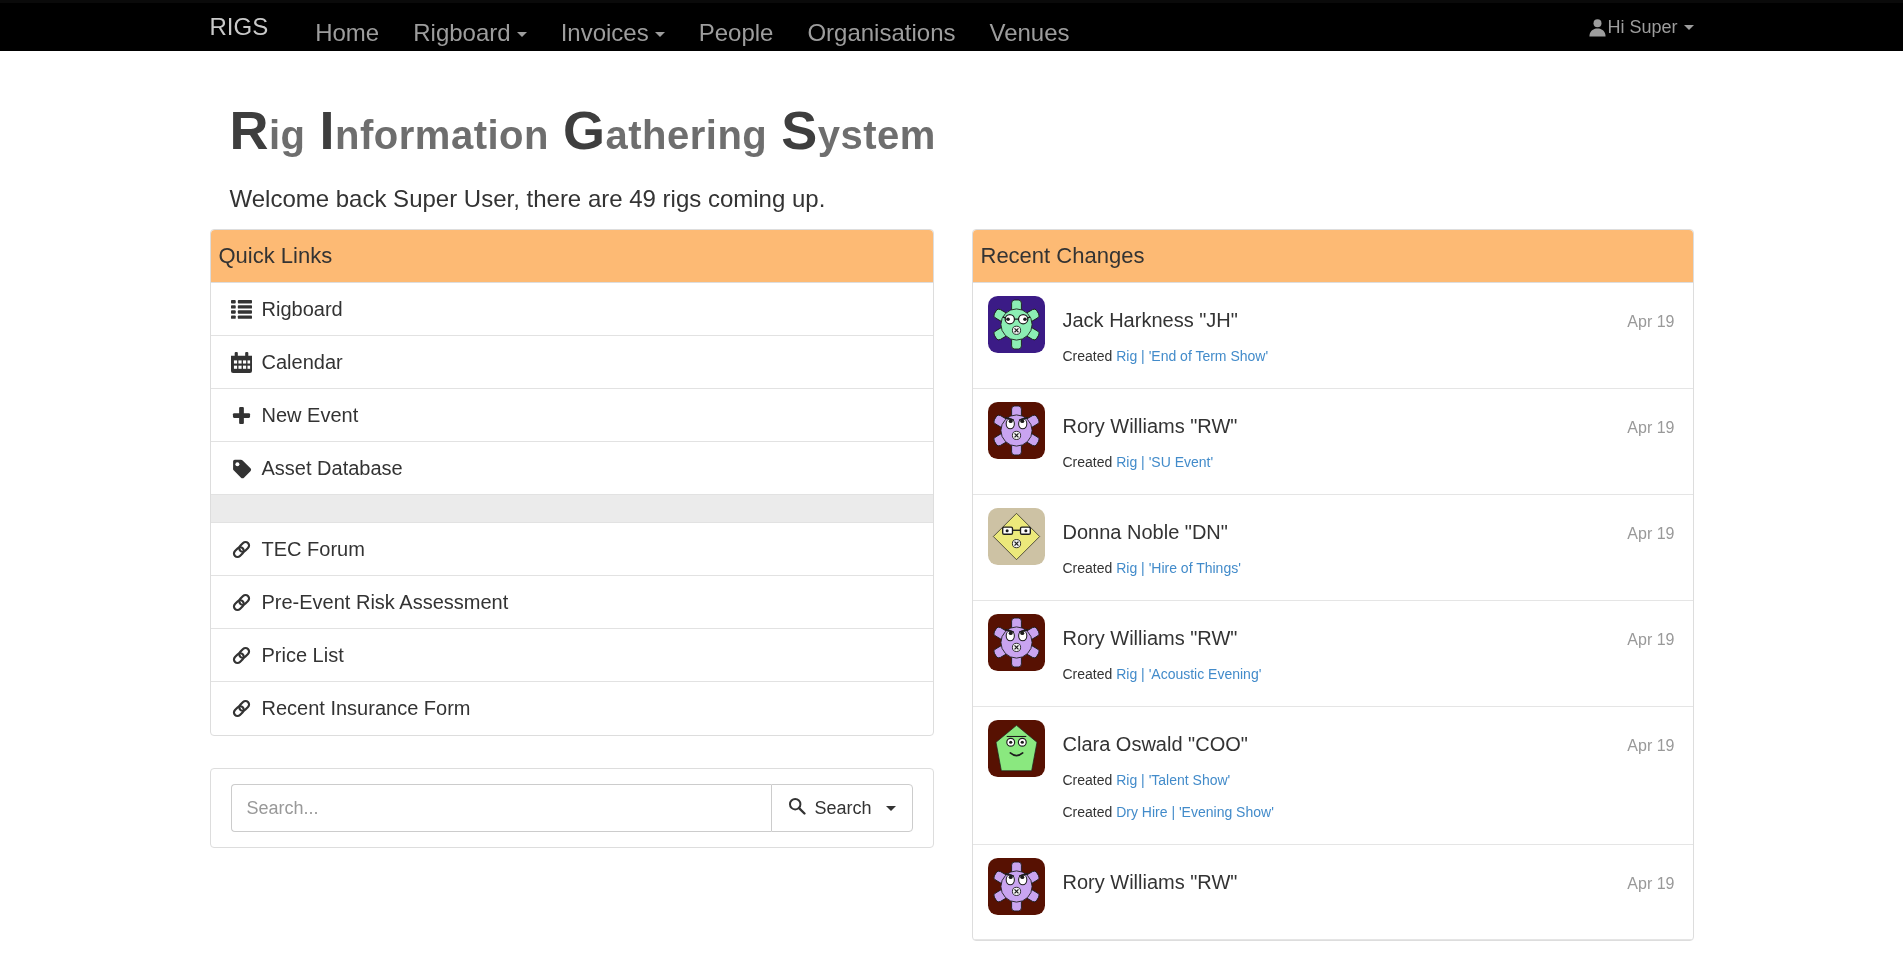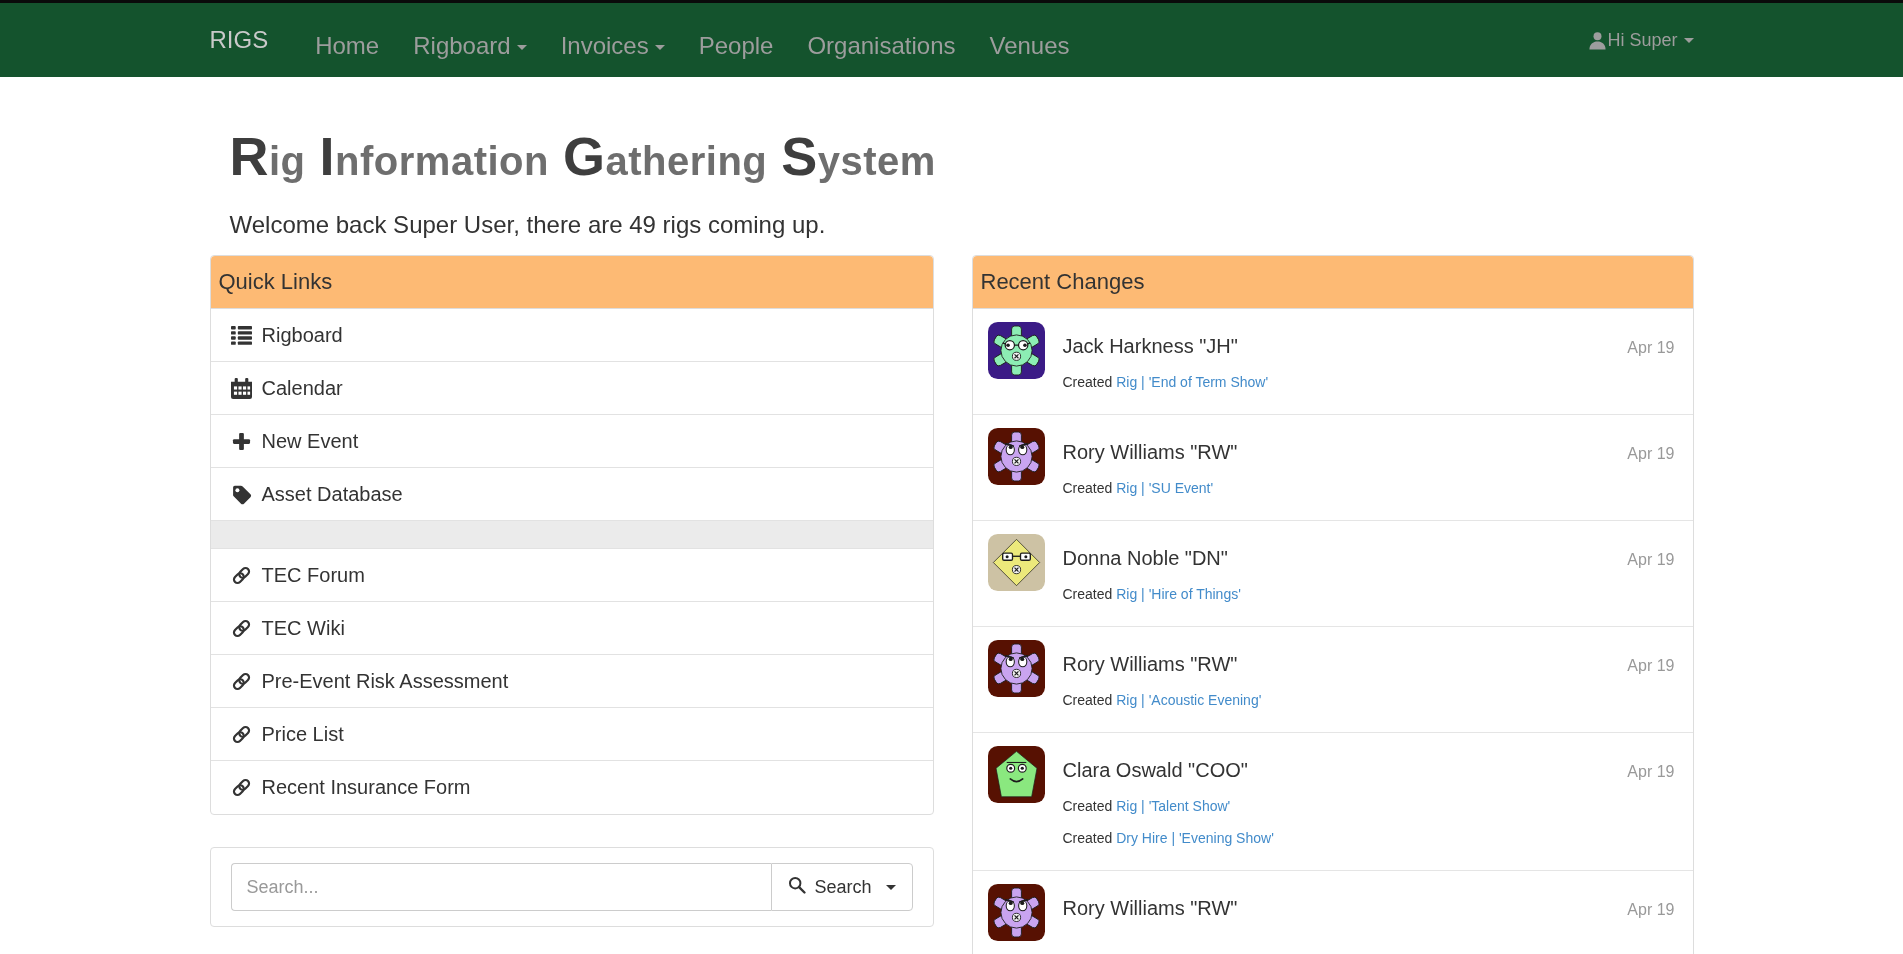--- a/index.html
+++ b/index.html
@@ -3,21 +3,21 @@
 <meta charset="utf-8">
 <style>
   * { box-sizing: border-box; }
   html, body { margin: 0; padding: 0; }
   body {
     width: 1903px; height: 954px; overflow: hidden;
     background: #fff; color: #333;
     font-family: "Liberation Sans", "DejaVu Sans", sans-serif;
   }
   
-  .navbar { height: 77px; background: #14532d; border-top: 3px solid #0a0a0a; }
+  .navbar { height: 51px; background: #000000; border-top: 3px solid #0a0a0a; }
   .nav-inner { width: 1484px; margin: 0 auto; height: 100%; display: flex; align-items: center; }
   .brand { font-size: 24px; color: #c9c9c9; text-decoration: none; margin-right: 30px; cursor: pointer; }
   .nav-menu { display: flex; align-items: center; height: 100%; }
   .nav-link { font-size: 24px; color: #9d9d9d; text-decoration: none; padding: 16px 17px; line-height: 66px; cursor: pointer; white-space: nowrap; margin-top: 12px; }
   .caret { display: inline-block; width: 0; height: 0; border-left: 5px solid transparent; border-right: 5px solid transparent; border-top: 5px solid currentColor; margin-left: 6px; vertical-align: middle; }
   .nav-user { margin-left: auto; display: flex; align-items: center; gap: 0; color: #9d9d9d; font-size: 18px; cursor: pointer; }
   .nav-user svg { display: block; }
   
   .container { width: 1484px; margin: 0 auto; }
   .site-title { margin: 50px 0 0 20px; font-weight: 700; line-height: 58px; letter-spacing: 0.5px; }
@@ -166,31 +166,20 @@
             </div>
             <div class="ql-item">
               <span class="ql-icon">
                 <svg width="21" height="21" viewBox="0 0 24 24">
                   <g transform="rotate(-45 12 12)" fill="none" stroke="#333" stroke-width="2.5">
                     <rect x="1.5" y="8" width="12.5" height="8" rx="4"></rect>
                     <rect x="10" y="8" width="12.5" height="8" rx="4"></rect>
                   </g>
                 </svg>
               </span>
-              <span>TEC Wiki</span>
-            </div>
-            <div class="ql-item">
-              <span class="ql-icon">
-                <svg width="21" height="21" viewBox="0 0 24 24">
-                  <g transform="rotate(-45 12 12)" fill="none" stroke="#333" stroke-width="2.5">
-                    <rect x="1.5" y="8" width="12.5" height="8" rx="4"></rect>
-                    <rect x="10" y="8" width="12.5" height="8" rx="4"></rect>
-                  </g>
-                </svg>
-              </span>
               <span>Pre-Event Risk Assessment</span>
             </div>
             <div class="ql-item">
               <span class="ql-icon">
                 <svg width="21" height="21" viewBox="0 0 24 24">
                   <g transform="rotate(-45 12 12)" fill="none" stroke="#333" stroke-width="2.5">
                     <rect x="1.5" y="8" width="12.5" height="8" rx="4"></rect>
                     <rect x="10" y="8" width="12.5" height="8" rx="4"></rect>
                   </g>
                 </svg>

